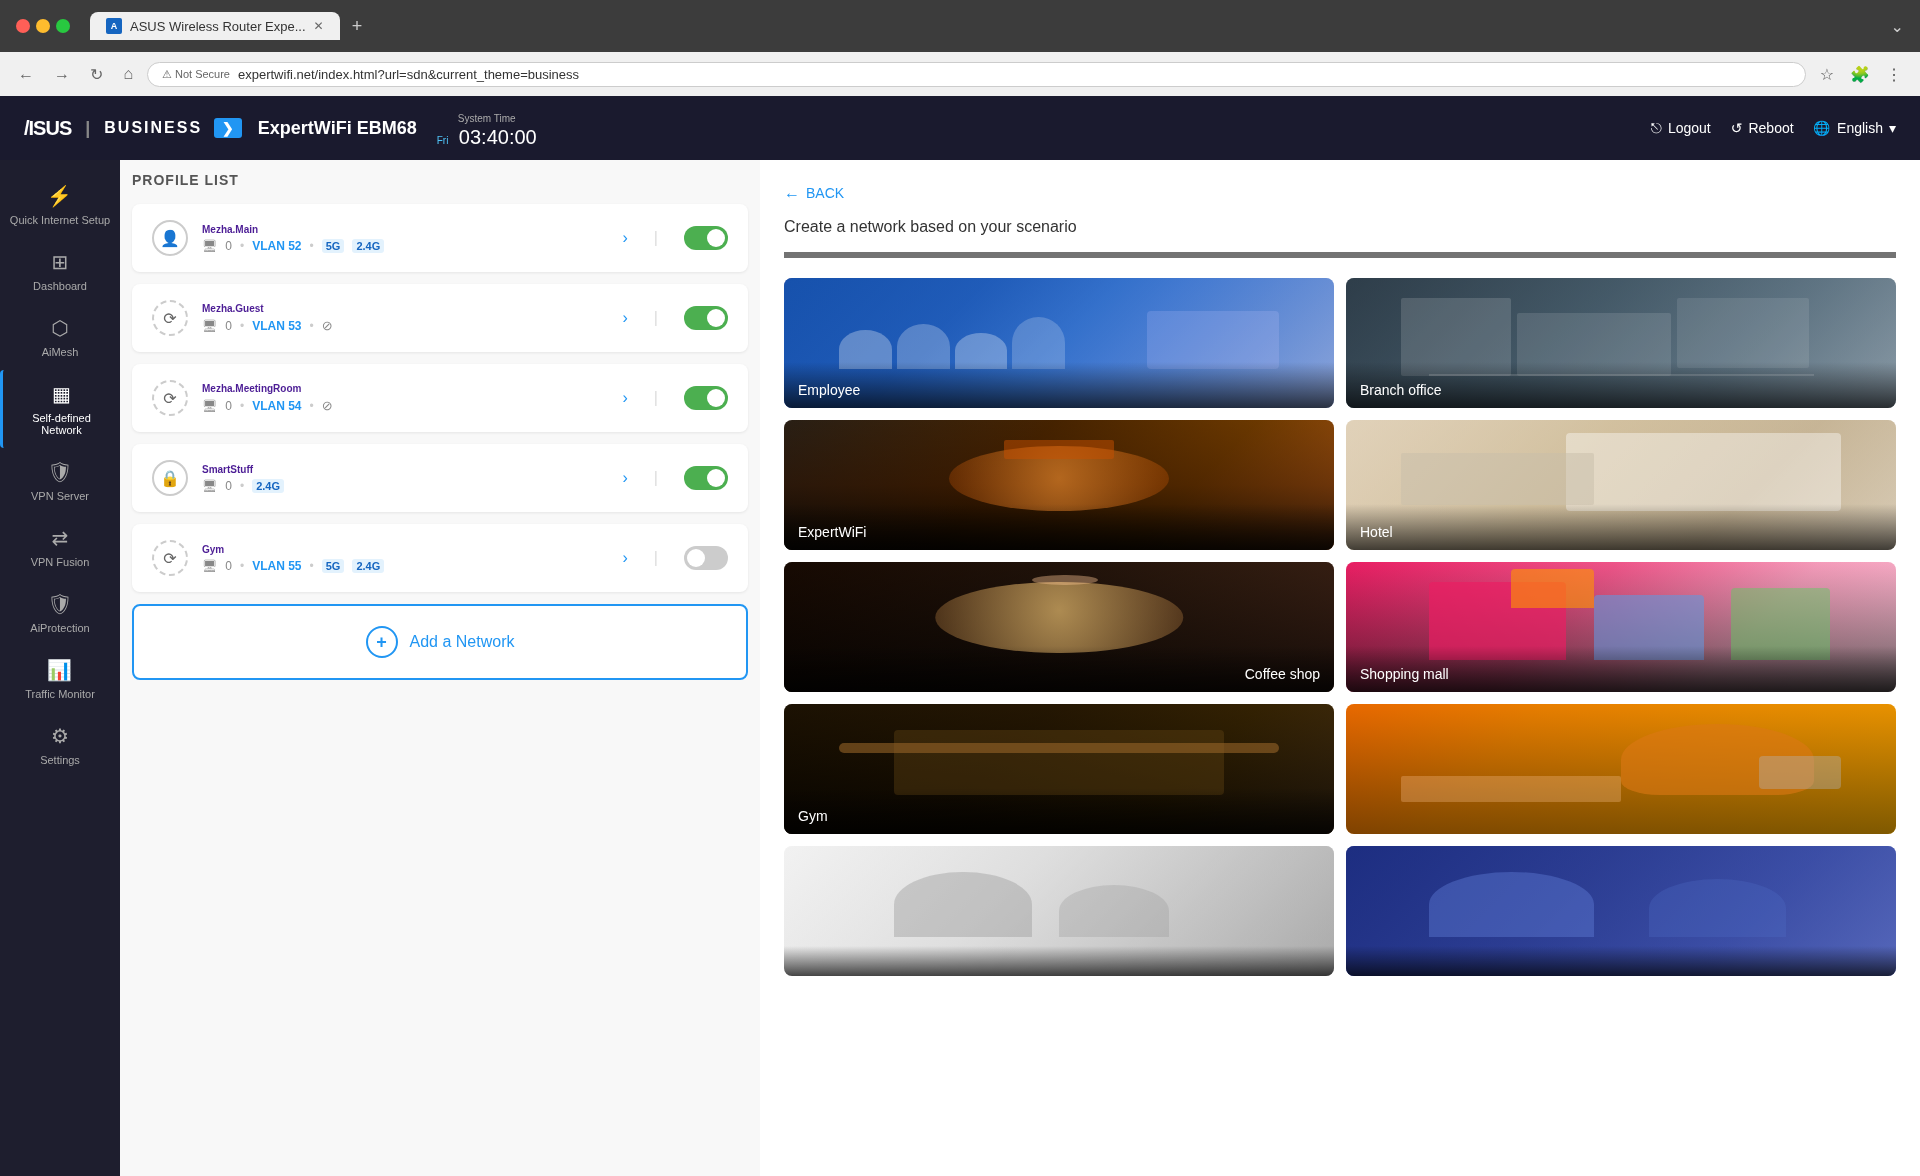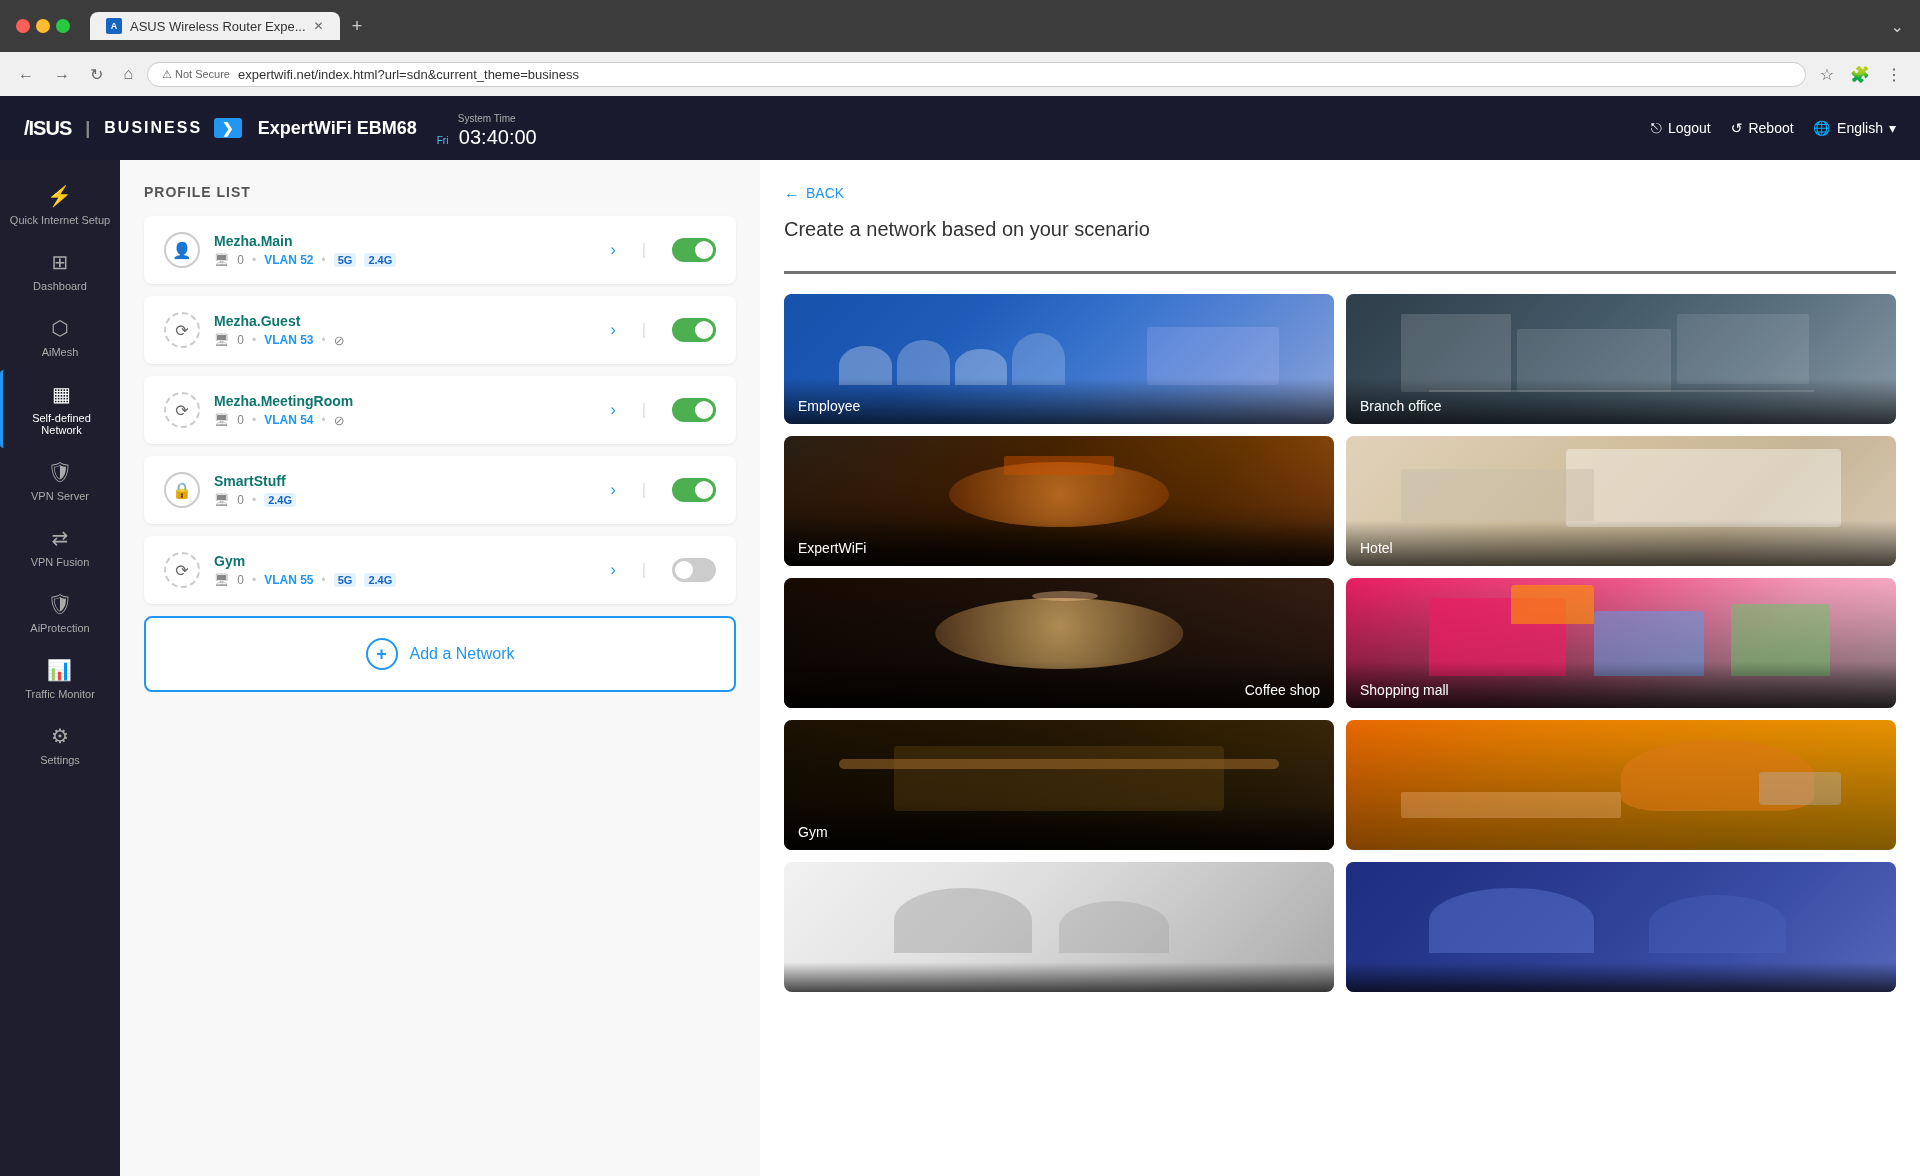--- a/index.html
+++ b/index.html
@@ -51,27 +51,27 @@
     
     .sidebar { background: #1e1e2e; width: 120px; display: flex; flex-direction: column; align-items: center; padding: 12px 0; flex-shrink: 0; }
     .sidebar-item { display: flex; flex-direction: column; align-items: center; gap: 4px; padding: 12px 8px; cursor: pointer; width: 100%; color: #aaa; font-size: 11px; text-align: center; border-radius: 4px; transition: all 0.2s; }
     .sidebar-item.active { color: white; border-left: 3px solid #2196F3; }
     .sidebar-icon { font-size: 20px; margin-bottom: 2px; }
 
     
     .main-content { flex: 1; display: flex; overflow: hidden; background: #f0f0f5; }
 
     
-    .profile-panel { background: #f8f8f8; width: 640px; flex-shrink: 0; padding: 24px; overflow-y: auto; }
+    .profile-panel { background: #f8f8f8; width: 640px; flex-shrink: 0; padding: 12px; overflow-y: auto; }
     .profile-list-title { font-size: 14px; font-weight: 600; color: #555; text-transform: uppercase; letter-spacing: 1px; margin-bottom: 16px; }
 
     .network-card { background: white; border-radius: 8px; padding: 16px 20px; margin-bottom: 12px; display: flex; align-items: center; gap: 14px; box-shadow: 0 1px 3px rgba(0,0,0,0.08); }
     .network-icon { width: 36px; height: 36px; border-radius: 50%; border: 2px solid #ccc; display: flex; align-items: center; justify-content: center; color: #666; font-size: 16px; flex-shrink: 0; }
     .network-info { flex: 1; }
-    .network-name { font-size: 14px; font-weight: 600; color: #0f766e; margin-bottom: 4px; }
+    .network-name { font-size: 10px; font-weight: 600; color: #4c1d95; margin-bottom: 4px; }
     .network-meta { display: flex; align-items: center; gap: 8px; font-size: 12px; color: #888; }
     .vlan-badge { background: none; color: #2196F3; font-weight: 600; font-size: 12px; }
     .band-badge { background: #e3f2fd; color: #1565c0; border-radius: 3px; padding: 1px 4px; font-size: 11px; font-weight: 600; text-align: right; }
     .dot-sep { color: #ccc; }
     .network-expand { color: #2196F3; font-size: 16px; cursor: pointer; margin-right: 12px; }
     .network-sep { color: #ddd; margin-right: 12px; }
     .toggle { position: relative; display: inline-block; width: 44px; height: 24px; }
     .toggle input { opacity: 0; width: 0; height: 0; }
     .toggle-slider { position: absolute; cursor: pointer; top: 0; left: 0; right: 0; bottom: 0; border-radius: 24px; transition: 0.3s; }
     .toggle-slider.on { background: #4caf50; }
@@ -79,21 +79,21 @@
     .toggle-slider::before { content: ''; position: absolute; width: 18px; height: 18px; left: 3px; top: 3px; background: white; border-radius: 50%; transition: 0.3s; }
     .toggle-slider.on::before { transform: translateX(20px); }
 
     .add-network-btn { background: white; border: 2px solid #2196F3; border-radius: 8px; padding: 20px; display: flex; align-items: center; justify-content: center; gap: 12px; cursor: pointer; width: 100%; color: #2196F3; font-size: 16px; font-weight: 500; margin-top: 8px; transition: all 0.2s; }
     .add-icon { width: 32px; height: 32px; border: 2px solid #2196F3; border-radius: 50%; display: flex; align-items: center; justify-content: center; font-size: 18px; font-weight: bold; }
 
     
     .scenario-panel { flex: 1; background: white; padding: 24px; overflow-y: auto; }
     .back-btn { display: flex; align-items: center; gap: 6px; color: #2196F3; cursor: pointer; font-size: 14px; margin-bottom: 16px; background: none; border: none; }
     .back-icon { font-size: 16px; }
-    .scenario-title { font-size: 20px; color: #333; margin-bottom: 20px; padding-bottom: 30px; border-bottom: 3px solid #737373; }
+    .scenario-title { font-size: 16px; color: #333; margin-bottom: 20px; padding-bottom: 16px; border-bottom: 6px solid #737373; }
     .scenario-grid { display: grid; grid-template-columns: 1fr 1fr; gap: 12px; }
     .scenario-card { position: relative; border-radius: 8px; overflow: hidden; cursor: pointer; height: 130px; }
     .scenario-label { position: absolute; bottom: 0; left: 0; right: 0; background: linear-gradient(transparent, rgba(0,0,0,0.7)); color: white; padding: 20px 14px 10px; font-size: 14px; font-weight: 500; }
 
     
     .img-employee { background: linear-gradient(135deg, #1a237e 0%, #283593 30%, #5c6bc0 60%, #9fa8da 100%); position: relative; overflow: hidden; }
     .img-branch { background: linear-gradient(135deg, #37474f 0%, #546e7a 40%, #78909c 70%, #b0bec5 100%); }
     .img-restaurant { background: linear-gradient(135deg, #1a1a1a 0%, #3e1f00 40%, #6d3a00 70%, #c0621c 100%); }
     .img-hotel { background: linear-gradient(135deg, #e8e0d0 0%, #d4c5a0 40%, #c9b99a 70%, #f0e8d8 100%); }
     .img-coffee { background: linear-gradient(135deg, #1a0a00 0%, #2c1a0e 40%, #4a2c1a 70%, #6b3d2a 100%); text-align: right; }

